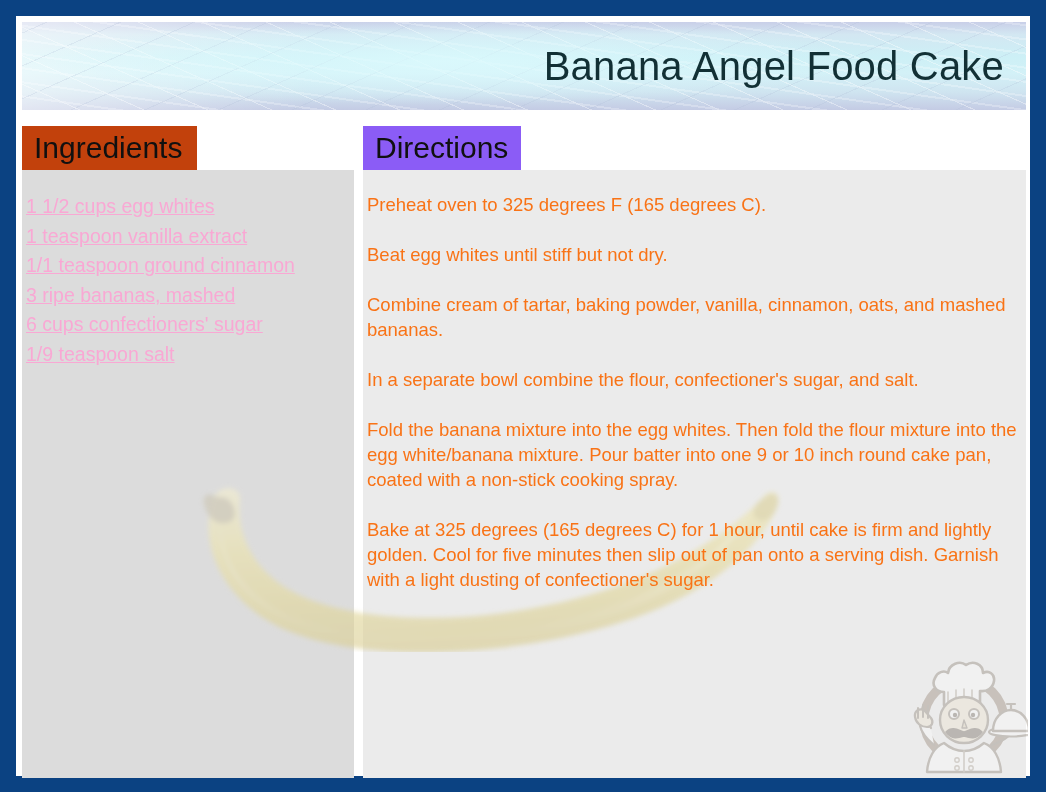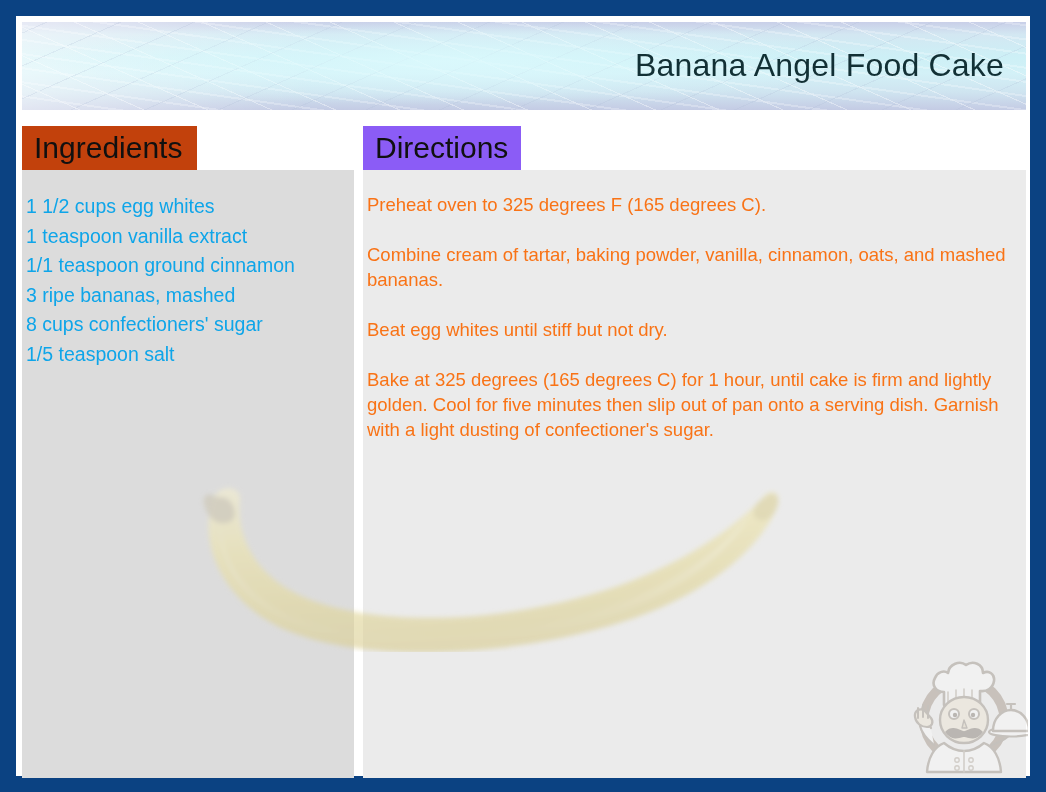--- a/index.html
+++ b/index.html
@@ -54,21 +54,21 @@
   .banner .sheen {
     position: absolute;
     inset: 0;
     background: radial-gradient(ellipse 60% 70% at 42% 45%, rgba(220,250,253,0.85) 0%, rgba(220,250,253,0) 70%);
   }
   .banner-title {
     position: absolute;
     right: 22px;
     top: 50%;
     transform: translateY(-50%);
-    font-size: 32px;
+    font-size: 40px;
     line-height: 1.1;
     color: #123035;
     white-space: nowrap;
     letter-spacing: 0.2px;
   }
 
   
   .tab {
     position: absolute;
     font-size: 30px;
@@ -90,22 +90,23 @@
   #dir-panel { left: 363px; top: 170px; width: 663px; height: 608px; background: #ebebeb; }
 
   
   .ing-list {
     position: absolute;
     left: 26px;
     top: 192px;
     width: 320px;
     font-size: 19.5px;
     line-height: 29.6px;
-    color: #0ea5e9;
+    color: #f9a8d4;
     z-index: 4;
+    text-decoration: underline;
   }
   .ing-list .ing-item { white-space: nowrap; }
 
   .dir-body {
     position: absolute;
     left: 367px;
     top: 192px;
     width: 652px;
     font-size: 18.5px;
     line-height: 25px;
@@ -227,23 +228,25 @@
       <path d="M93 83 C93 70 102 62 111 62 C120 62 129 70 129 83 Z" fill="#ffffff" stroke="#6f6253" stroke-width="2.4"></path>
       <path d="M111 62 L111 56 M107 56 L115 56" stroke="#6f6253" stroke-width="2.2"></path>
     </g>
   </svg>
 
   <div class="ing-list">
       <div class="ing-item">1 1/2 cups egg whites</div>
       <div class="ing-item">1 teaspoon vanilla extract</div>
       <div class="ing-item">1/1 teaspoon ground cinnamon</div>
       <div class="ing-item">3 ripe bananas, mashed</div>
-      <div class="ing-item">8 cups confectioners' sugar</div>
-      <div class="ing-item">1/5 teaspoon salt</div>
+      <div class="ing-item">6 cups confectioners' sugar</div>
+      <div class="ing-item">1/9 teaspoon salt</div>
     </div>
 
   <div class="dir-body">
       <p>Preheat oven to 325 degrees F (165 degrees C).</p>
+      <p>Beat egg whites until stiff but not dry.</p>
       <p>Combine cream of tartar, baking powder, vanilla, cinnamon, oats, and mashed bananas.</p>
-      <p>Beat egg whites until stiff but not dry.</p>
+      <p>In a separate bowl combine the flour, confectioner's sugar, and salt.</p>
+      <p>Fold the banana mixture into the egg whites. Then fold the flour mixture into the egg white/banana mixture. Pour batter into one 9 or 10 inch round cake pan, coated with a non-stick cooking spray.</p>
       <p>Bake at 325 degrees (165 degrees C) for 1 hour, until cake is firm and lightly golden. Cool for five minutes then slip out of pan onto a serving dish. Garnish with a light dusting of confectioner's sugar.</p>
     </div>
 </div>
 
 </body></html>

